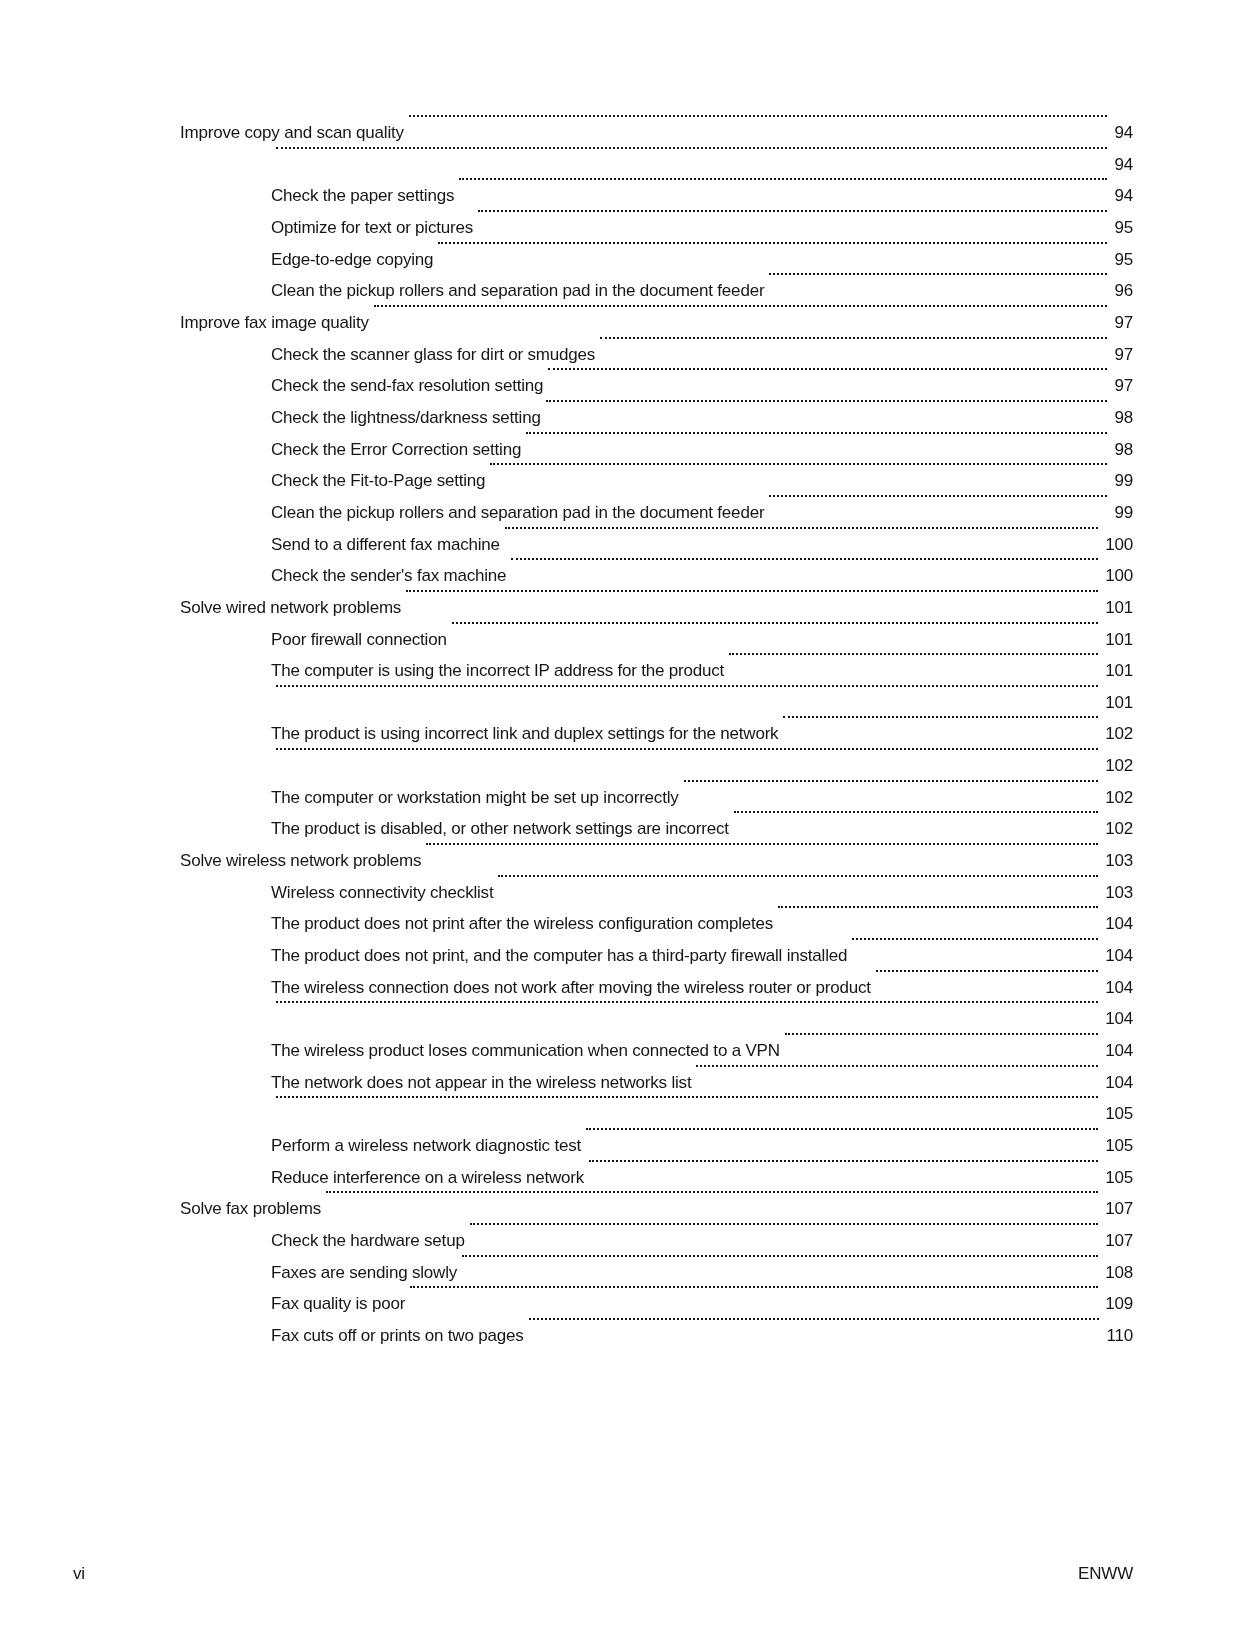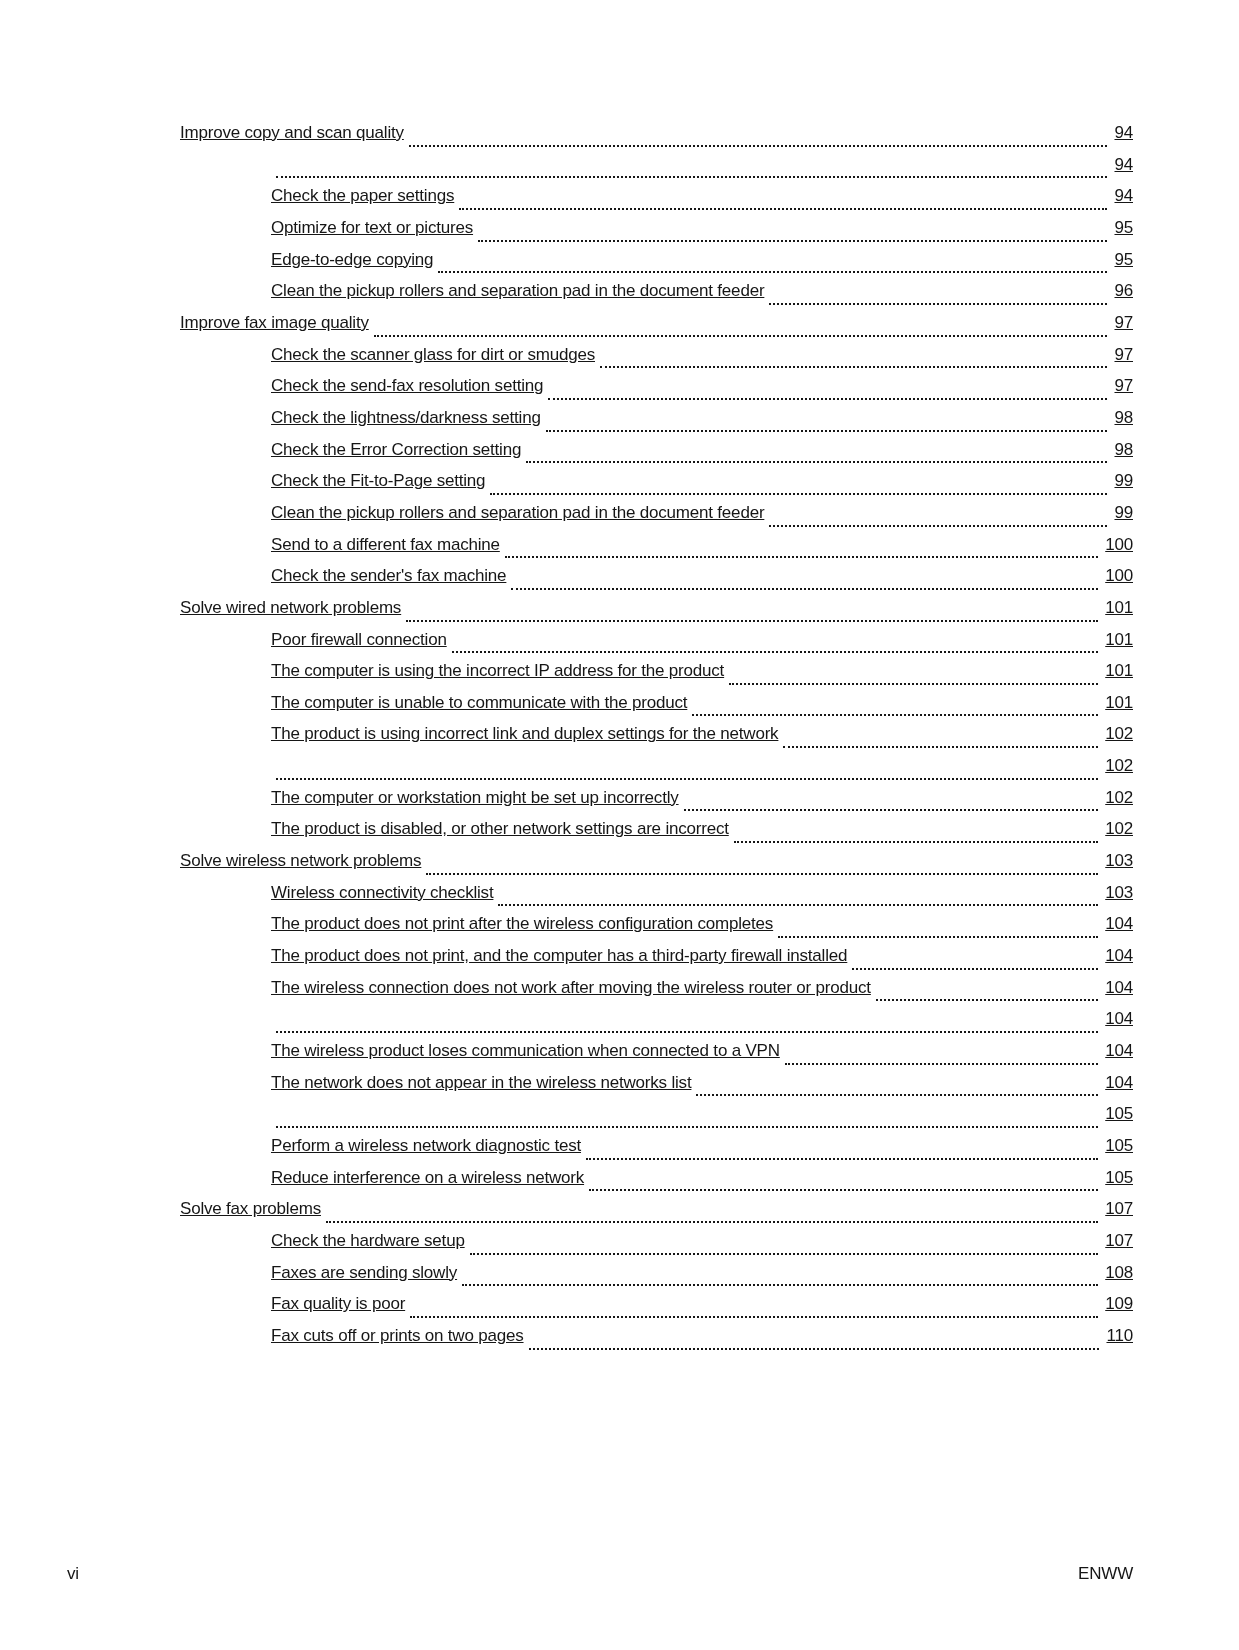--- a/index.html
+++ b/index.html
@@ -17,27 +17,26 @@
     overflow: hidden;
   }
   .toc {
     position: absolute;
     left: 180px;
     top: 117px;
     width: 953px; 
   }
   .toc-row {
     display: flex;
-    align-items: flex-end;
+    align-items: flex-start;
     height: 31.66px;
     line-height: 31.66px;
     font-size: 17px;
     letter-spacing: -0.2px;
     white-space: nowrap;
-    text-decoration: underline;
   }
   .toc-row.level-2 {
     padding-left: 91px;
   }
   .toc-title {
     flex: 0 0 auto;
   }
   .toc-leader {
     flex: 1 1 auto;
     height: 0;
@@ -48,21 +47,21 @@
     margin-left: 5px;
   }
   .toc-page {
     flex: 0 0 auto;
     padding-left: 7px;
     text-align: right;
   }
   .footer {
     position: absolute;
     top: 1564px;
-    left: 67px;
+    left: 73px;
     right: 106px;
     display: flex;
     justify-content: space-between;
     font-size: 17px;
     letter-spacing: -0.2px;
   }
 </style>
 </head>
 <body>
 
@@ -152,21 +151,20 @@
       <span class="toc-title">Poor firewall connection</span>
       <span class="toc-leader"></span>
       <span class="toc-page">101</span>
     </div>
       <div class="toc-row level-2">
       <span class="toc-title">The computer is using the incorrect IP address for the product</span>
       <span class="toc-leader"></span>
       <span class="toc-page">101</span>
     </div>
       <div class="toc-row level-2">
-      <span class="toc-title">The computer is unable to communicate with the product</span>
       <span class="toc-leader"></span>
       <span class="toc-page">101</span>
     </div>
       <div class="toc-row level-2">
       <span class="toc-title">The product is using incorrect link and duplex settings for the network</span>
       <span class="toc-leader"></span>
       <span class="toc-page">102</span>
     </div>
       <div class="toc-row level-2">
       <span class="toc-leader"></span>

